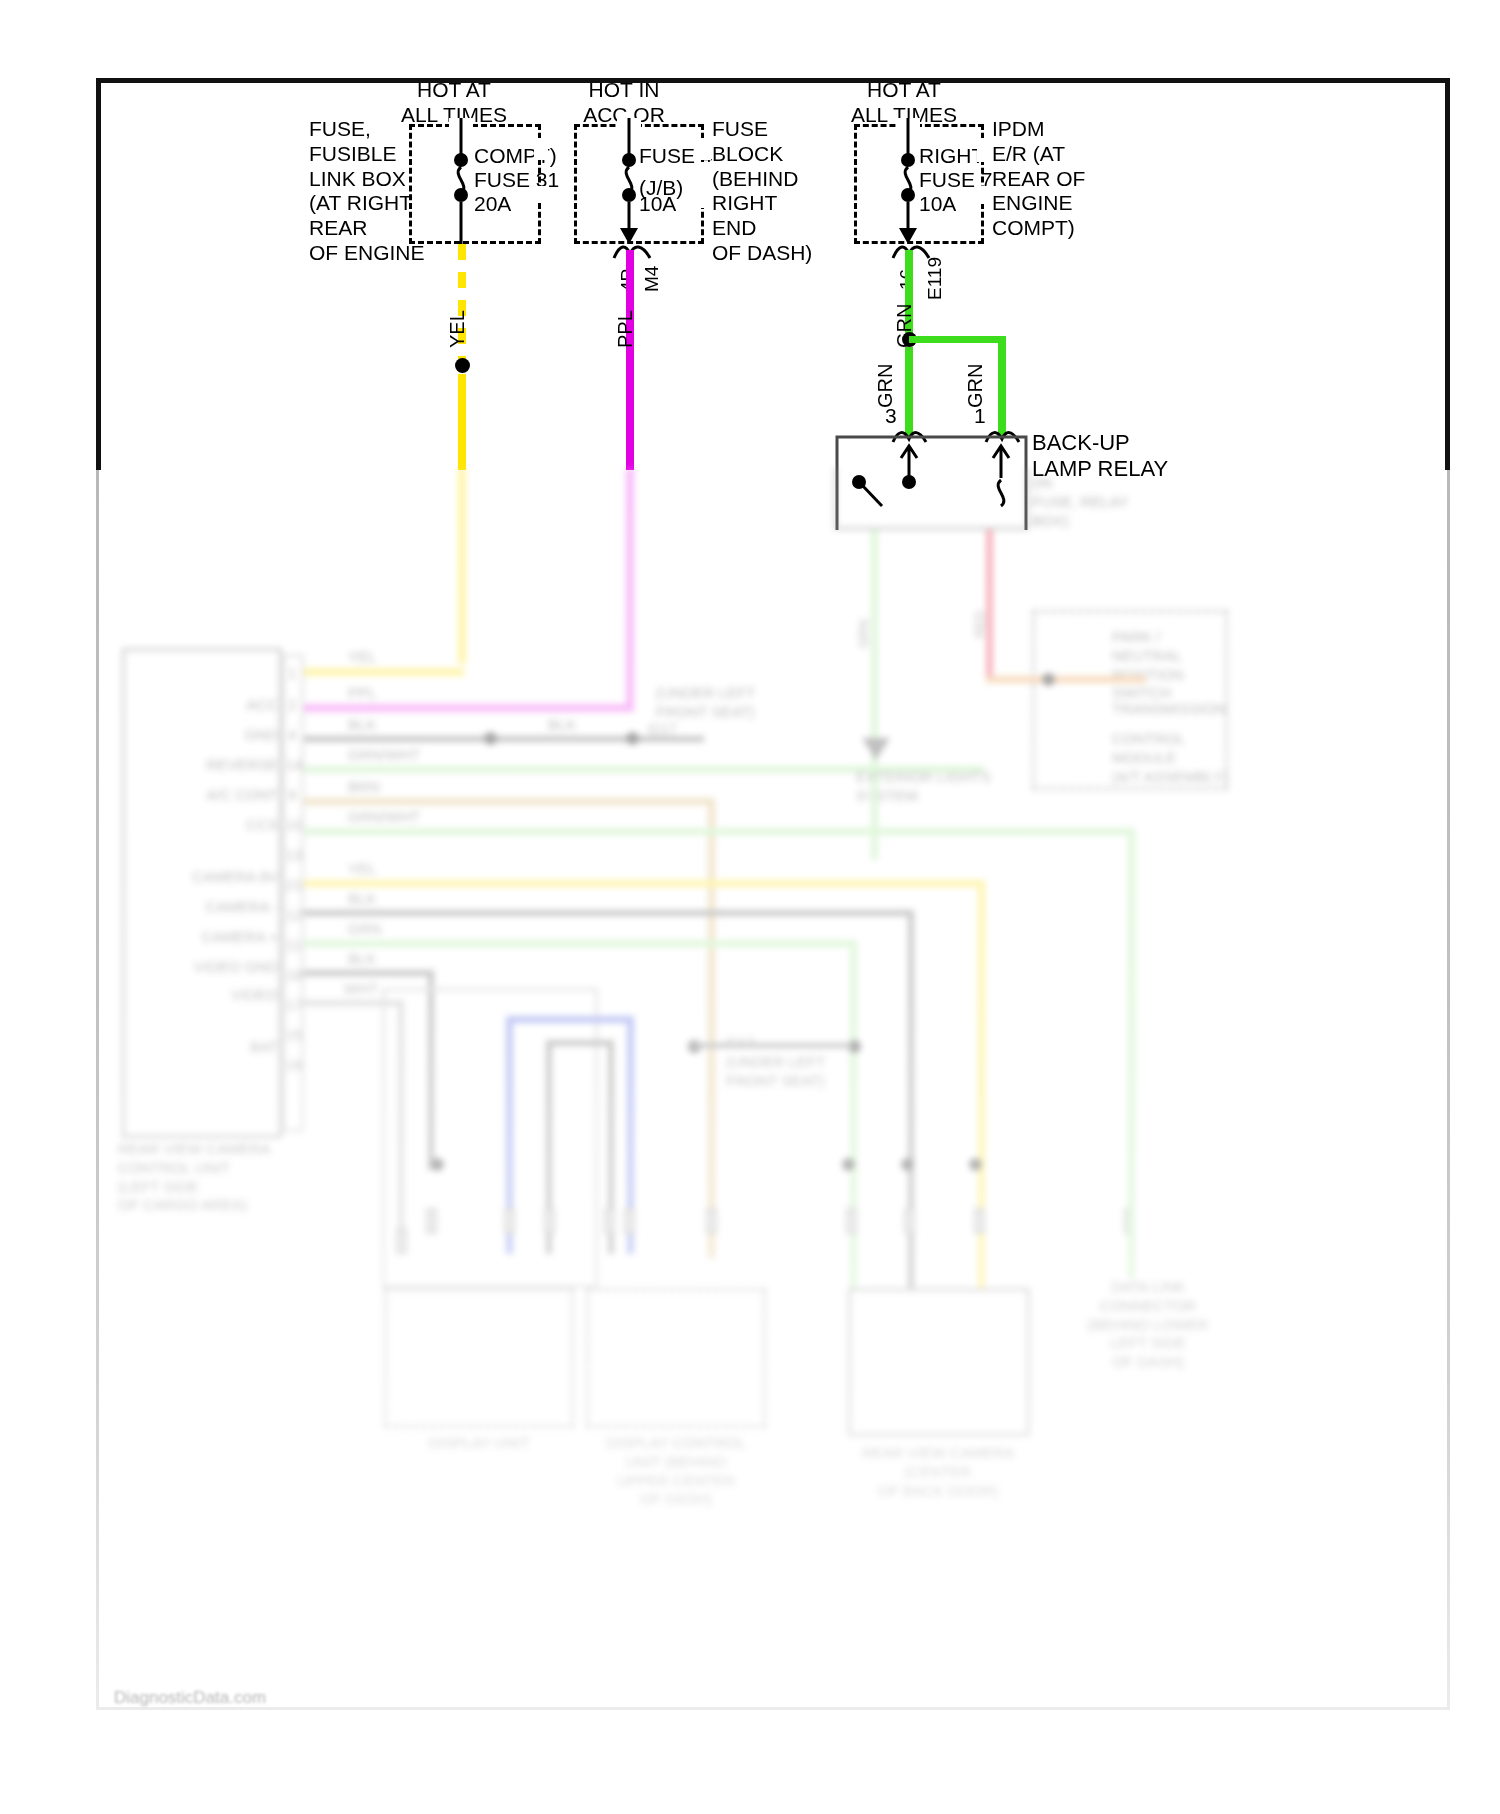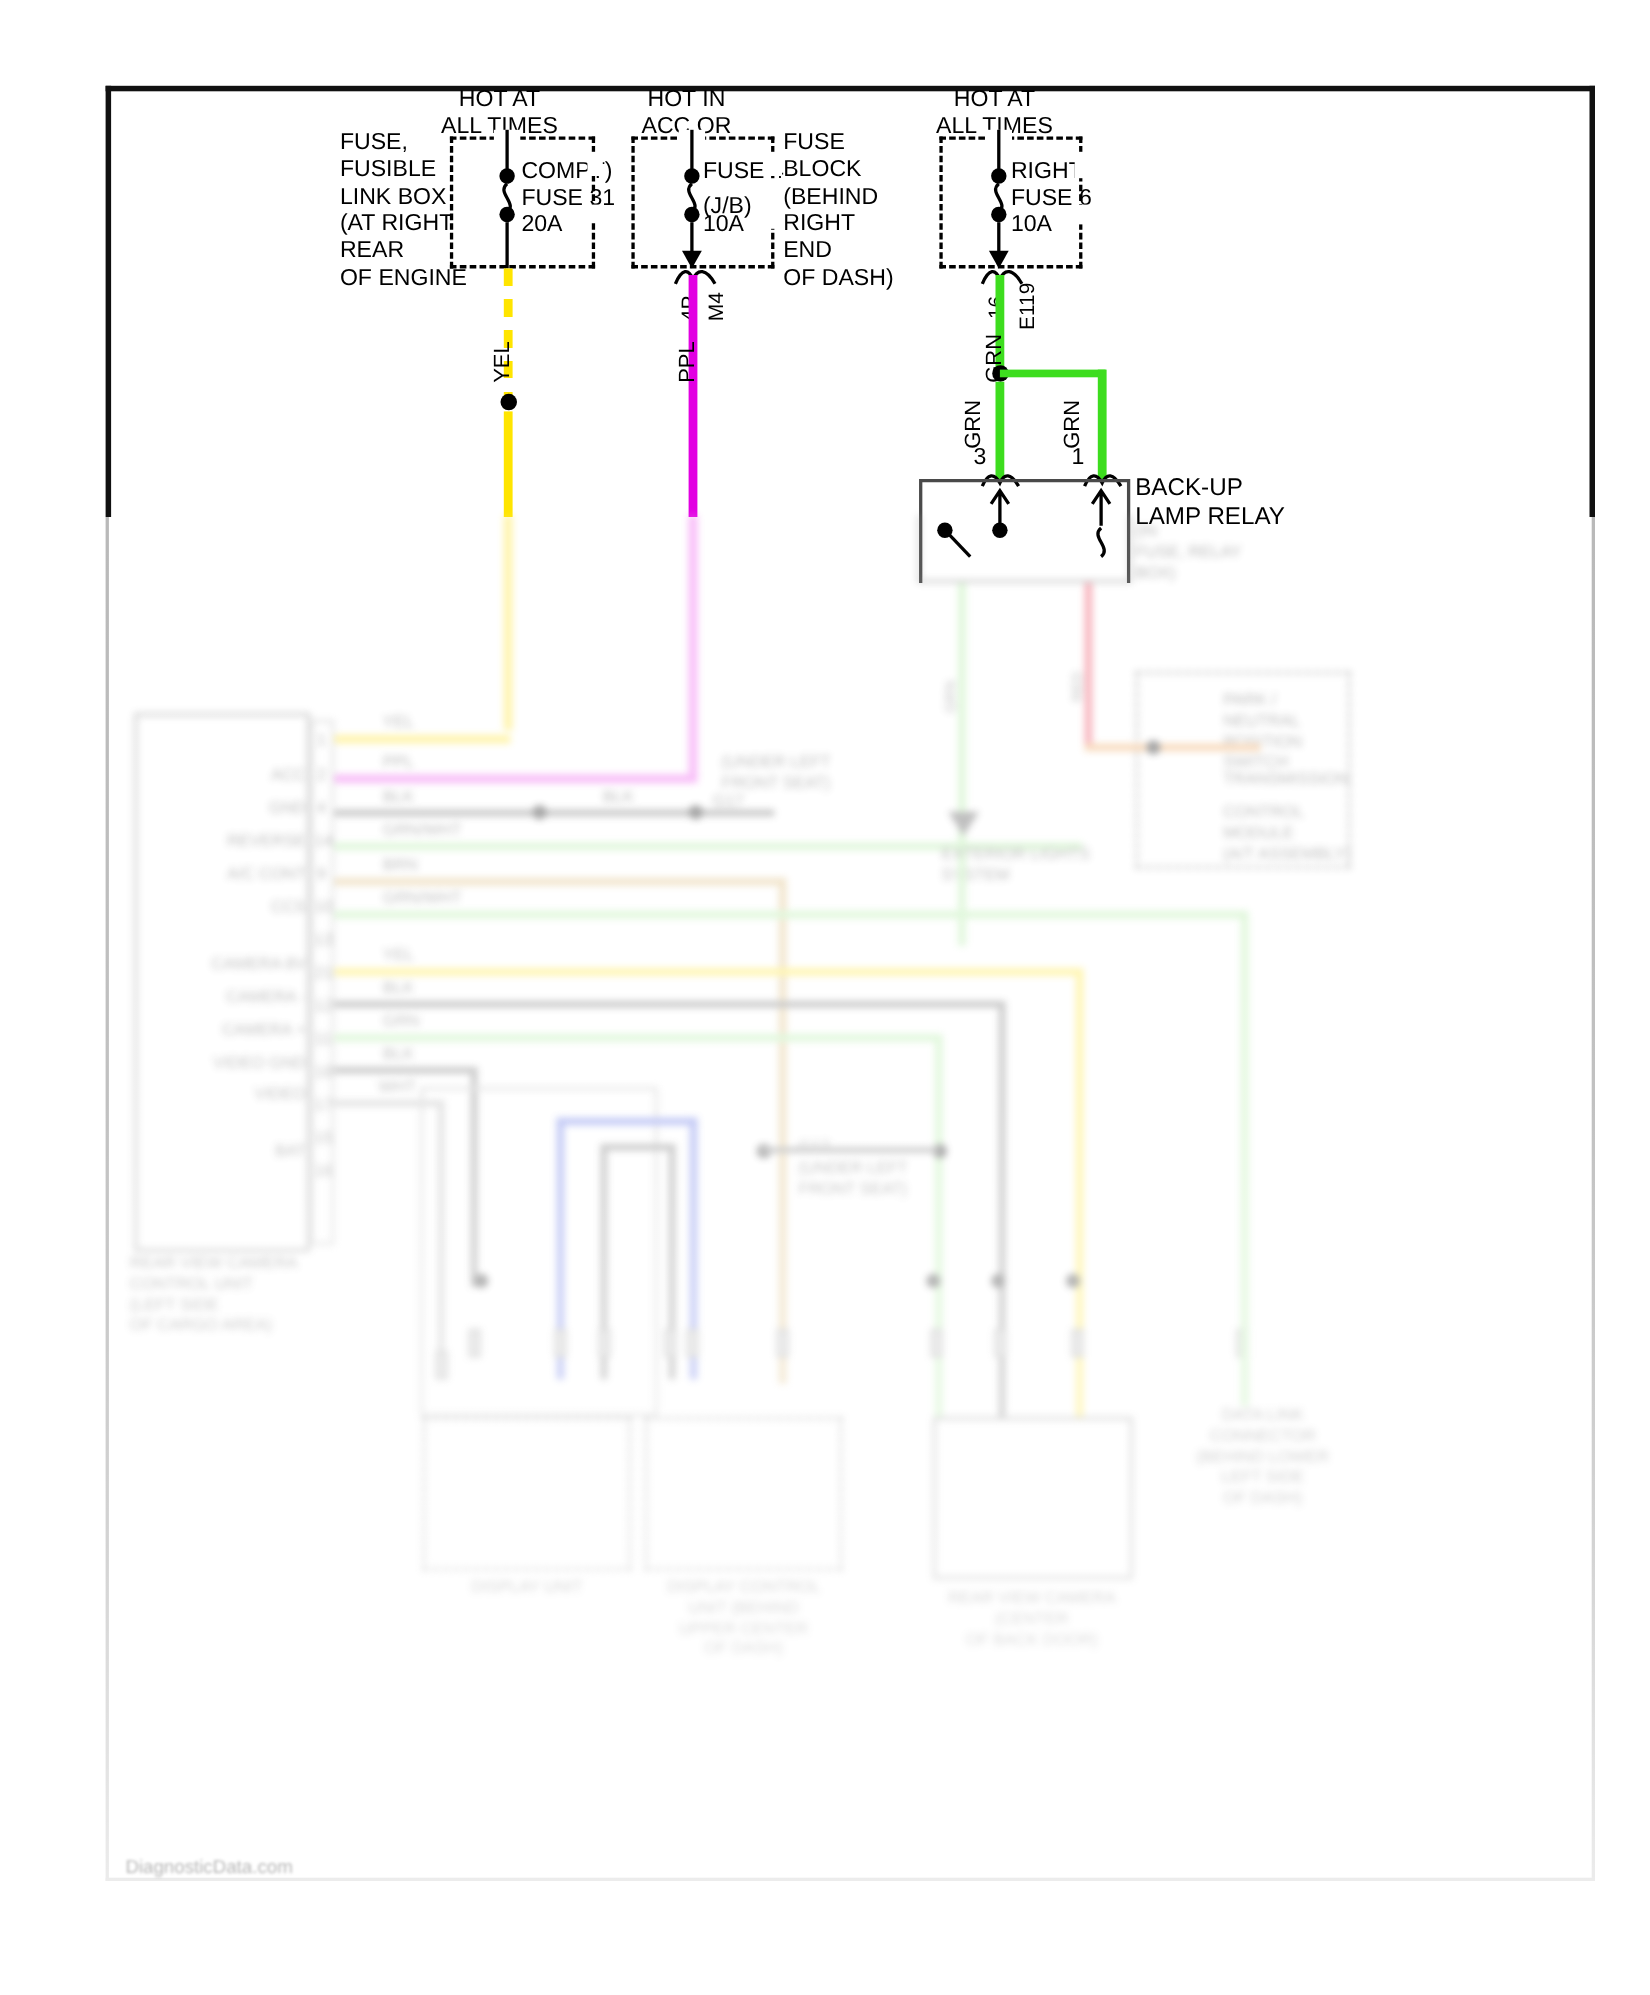--- a/index.html
+++ b/index.html
@@ -168,25 +168,30 @@
   <div class="w v ppl" style="left:592px;top:250px;width:8px;height:220px;"></div>
   <div class="vtxt" style="left:580px;top:348px;">PPL</div>
 
   <div class="txt c" style="left:770px;top:78px;width:200px;"><span>HOT AT</span>
 <span>ALL TIMES</span></div>
 
   <div class="fusebox" style="left:820px;top:124px;width:130px;height:120px;"></div>
   <div class="mask" style="left:862px;top:118px;width:24px;height:12px;"></div>
 
   <div class="txt" style="left:885px;top:144px;width:100px;"><span>RIGHT</span></div>
-  <div class="txt" style="left:885px;top:168px;width:100px;"><span>FUSE 6</span></div>
+  <div class="txt" style="left:885px;top:168px;width:100px;"><span>FUSE 7</span></div>
   <div class="txt" style="left:885px;top:192px;width:100px;"><span>10A</span></div>
   <div class="mask" style="left:943px;top:138px;width:14px;height:24px;"></div>
   <div class="mask" style="left:943px;top:186px;width:14px;height:18px;"></div>
 
+  <div class="txt" style="left:958px;top:117px;width:140px;"><span>IPDM
+E/R (AT
+REAR OF
+ENGINE
+COMPT)</span></div>
 
   <svg class="glyph" style="left:861px;top:118px;" width="34" height="134">
     <line x1="13" y1="0" x2="13" y2="40" stroke="#000" stroke-width="3"></line>
     <circle cx="13" cy="42" r="7" fill="#000"></circle>
     <path d="M13 49 C 3 57, 23 67, 13 75" stroke="#000" stroke-width="3" fill="none"></path>
     <circle cx="13" cy="77" r="7" fill="#000"></circle>
     <line x1="13" y1="84" x2="13" y2="120" stroke="#000" stroke-width="3"></line>
     <path d="M4 110 L13 126 L22 110 Z" fill="#000"></path>
   </svg>
 

